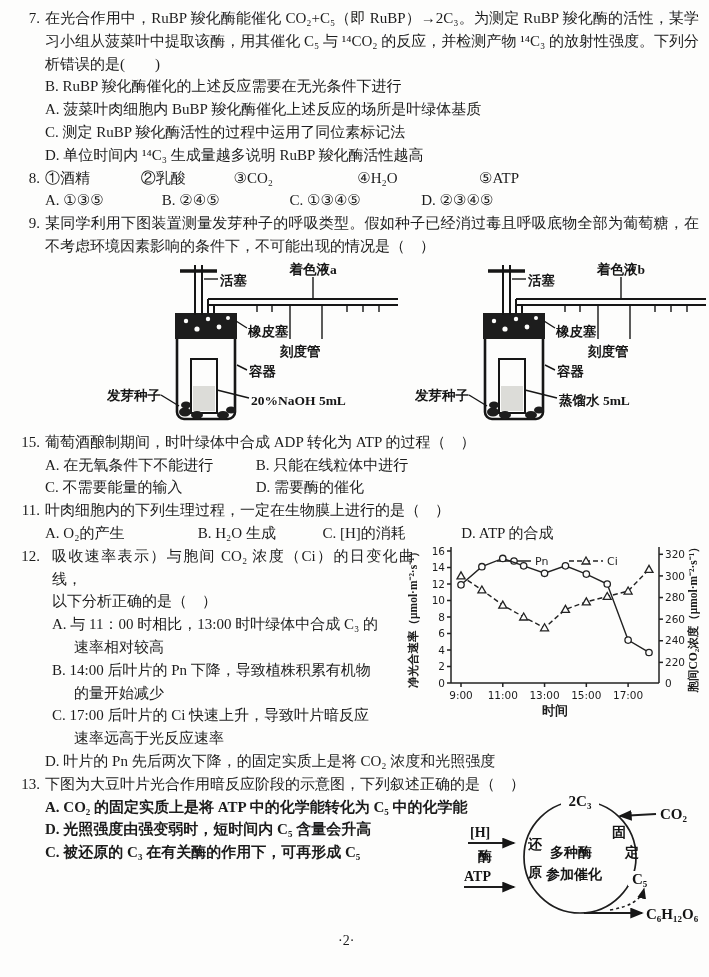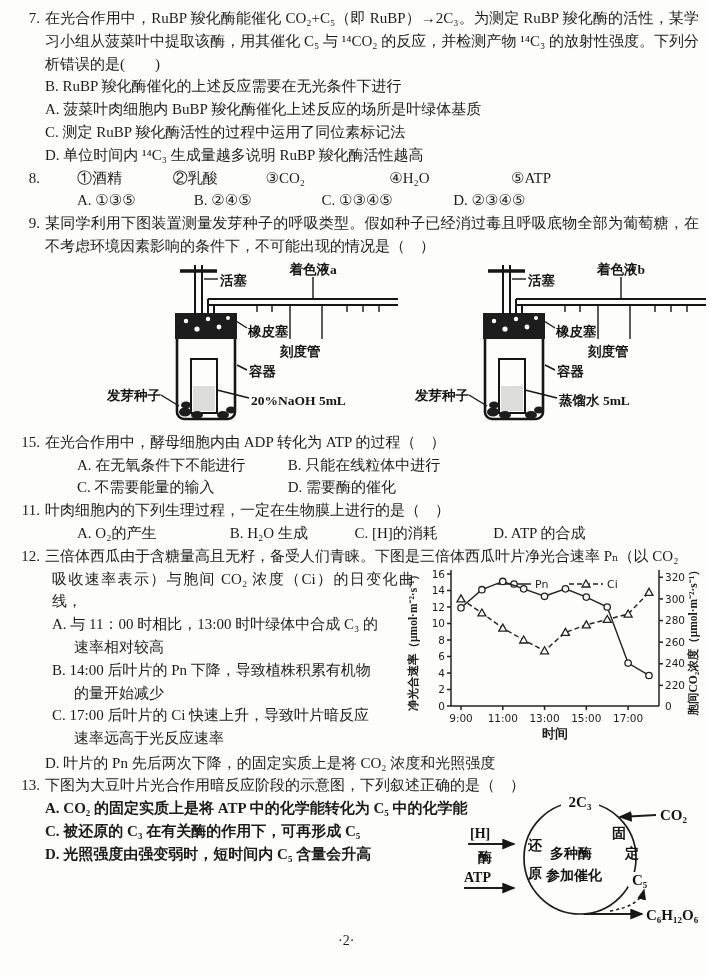--- a/index.html
+++ b/index.html
@@ -6,21 +6,21 @@
   .page{
     position:relative;width:709px;height:977px;margin:0 auto;
     background:#fdfdfc;color:#1c1c1c;overflow:hidden;box-sizing:border-box;
     padding:7px 10px 0 14px;
     font-family:"Liberation Serif","DejaVu Serif",serif;
     font-size:15px;line-height:22.8px;
   }
   .q{position:relative;padding-left:31px;text-align:justify;}
   .qnum{position:absolute;left:0;top:0;width:26px;text-align:right;}
   .optline{display:block;}
-  .row{white-space:nowrap;margin-left:32px;}
+  .row{white-space:nowrap;}
   .row span{display:inline-block;}
   .w92{width:92px}.w89{width:89px}.w120{width:120px}.w118{width:118px}
   .w113{width:113px}.w124{width:124px}.w128{width:128px}
   .w129{width:129px}.w160{width:160px}.w170{width:170px}
   .w207{width:207px}
   .w149{width:149px}.w121{width:121px}.w135{width:135px}
   .q9fig{position:relative;height:170px;margin:1px 0 2px 0;}
   .appa{position:absolute;top:0;}
   .appa.d1{left:62px;}
   .appa.d2{left:370px;}
@@ -162,21 +162,21 @@
         <ellipse cx="124" cy="151" rx="5" ry="3.6" fill="#1d1d1d"></ellipse>
         <line x1="54" y1="136" x2="72" y2="147" stroke="#161616" stroke-width="1.4"></line>
         <text x="0" y="141">发芽种子</text>
       </svg>
     </div>
 
   </div>
 
   <div class="q">
     <span class="qnum">15.</span>
-    <div>在光合作用中，酵母细胞内由 ADP 转化为 ATP 的过程（　）</div>
+    <div>葡萄酒酿制期间，时叶绿体中合成 ADP 转化为 ATP 的过程（　）</div>
     <div class="row">
       <span class="w207">A. 在无氧条件下不能进行</span>
       <span>B. 只能在线粒体中进行</span>
     </div>
     <div class="row">
       <span class="w207">C. 不需要能量的输入</span>
       <span>D. 需要酶的催化</span>
     </div>
   </div>
 
@@ -186,21 +186,20 @@
     <div class="row">
       <span class="w149">A. O₂的产生</span>
       <span class="w121">B. H₂O 生成</span>
       <span class="w135">C. [H]的消耗</span>
       <span>D. ATP 的合成</span>
     </div>
   </div>
 
   <div class="q">
     <span class="qnum">12.</span>
-    <div>三倍体西瓜由于含糖量高且无籽，备受人们青睐。下图是三倍体西瓜叶片净光合速率 Pₙ（以 CO₂</div>
     <div class="q12body">
       <svg id="pn-chart" class="chartbox" width="302" height="180" viewBox="0 0 302 180">
           <line x1="46" y1="6" x2="46" y2="142" stroke="#222" stroke-width="1.5" fill="none"></line>
           <line x1="254" y1="6" x2="254" y2="142" stroke="#222" stroke-width="1.5" fill="none"></line>
           <line x1="46" y1="142" x2="254" y2="142" stroke="#222" stroke-width="1.5" fill="none"></line>
           <line x1="42" y1="142" x2="46" y2="142" stroke="#222" stroke-width="1.5" fill="none"></line>
           <text x="40" y="145.7" text-anchor="end" font-family="&quot;DejaVu Sans&quot;,sans-serif" font-size="10.5" fill="#1c1c1c">0</text>
           <line x1="42" y1="125.5" x2="46" y2="125.5" stroke="#222" stroke-width="1.5" fill="none"></line>
           <text x="40" y="129.2" text-anchor="end" font-family="&quot;DejaVu Sans&quot;,sans-serif" font-size="10.5" fill="#1c1c1c">2</text>
           <line x1="42" y1="109" x2="46" y2="109" stroke="#222" stroke-width="1.5" fill="none"></line>
@@ -267,37 +266,38 @@
           <path d="M118.66666666666666,71.98349999999999 L114.66666666666666,78.98349999999999 L122.66666666666666,78.98349999999999 Z" fill="#fdfdfc" stroke="#222" stroke-width="1.3"></path>
           <path d="M139.55555555555554,82.791 L135.55555555555554,89.791 L143.55555555555554,89.791 Z" fill="#fdfdfc" stroke="#222" stroke-width="1.3"></path>
           <path d="M160.44444444444446,64.41825 L156.44444444444446,71.41825 L164.44444444444446,71.41825 Z" fill="#fdfdfc" stroke="#222" stroke-width="1.3"></path>
           <path d="M181.33333333333331,56.852999999999994 L177.33333333333331,63.852999999999994 L185.33333333333331,63.852999999999994 Z" fill="#fdfdfc" stroke="#222" stroke-width="1.3"></path>
           <path d="M202.22222222222223,51.449250000000006 L198.22222222222223,58.449250000000006 L206.22222222222223,58.449250000000006 Z" fill="#fdfdfc" stroke="#222" stroke-width="1.3"></path>
           <path d="M223.11111111111111,46.04549999999999 L219.11111111111111,53.04549999999999 L227.11111111111111,53.04549999999999 Z" fill="#fdfdfc" stroke="#222" stroke-width="1.3"></path>
           <path d="M244,24.430499999999995 L240,31.430499999999995 L248,31.430499999999995 Z" fill="#fdfdfc" stroke="#222" stroke-width="1.3"></path>
         </svg>
       <div class="q12text">
         <div>吸收速率表示）与胞间 CO₂ 浓度（Ci）的日变化曲线，</div>
+        <div>以下分析正确的是（　）</div>
         <div>A. 与 11：00 时相比，13:00 时叶绿体中合成 C₃ 的</div>
         <div class="ind">速率相对较高</div>
         <div>B. 14:00 后叶片的 Pn 下降，导致植株积累有机物</div>
         <div class="ind">的量开始减少</div>
         <div>C. 17:00 后叶片的 Ci 快速上升，导致叶片暗反应</div>
         <div class="ind">速率远高于光反应速率</div>
       </div>
     </div>
     <div class="optline">D. 叶片的 Pn 先后两次下降，的固定实质上是将 CO₂ 浓度和光照强度</div>
   </div>
 
   <div class="q q13">
     <span class="qnum">13.</span>
     <div>下图为大豆叶片光合作用暗反应阶段的示意图，下列叙述正确的是（　）</div>
     <div class="optline">A. CO₂ 的固定实质上是将 ATP 中的化学能转化为 C₅ 中的化学能</div>
+    <div class="optline">D. 光照强度由强变弱时，短时间内 C₅ 含量会升高</div>
     <div class="optline">C. 被还原的 C₃ 在有关酶的作用下，可再形成 C₅</div>
-    <div class="optline">D. 光照强度由强变弱时，短时间内 C₅ 含量会升高</div>
 
     <svg class="calvin" width="245" height="150" viewBox="0 0 245 150">
       <circle cx="118" cy="72" r="56" fill="none" stroke="#1d1d1d" stroke-width="1.7"></circle>
 
       <rect x="99" y="8" width="38" height="15" fill="#fdfdfc"></rect>
       <text x="118" y="21" text-anchor="middle" font-size="15">2C₃</text>
 
       <line x1="194" y1="29" x2="158" y2="31" stroke="#1d1d1d" stroke-width="1.8" marker-end="url(#ah)"></line>
       <text x="198" y="34" font-size="15">CO₂</text>
       <text x="150" y="52" font-size="14">固</text>

